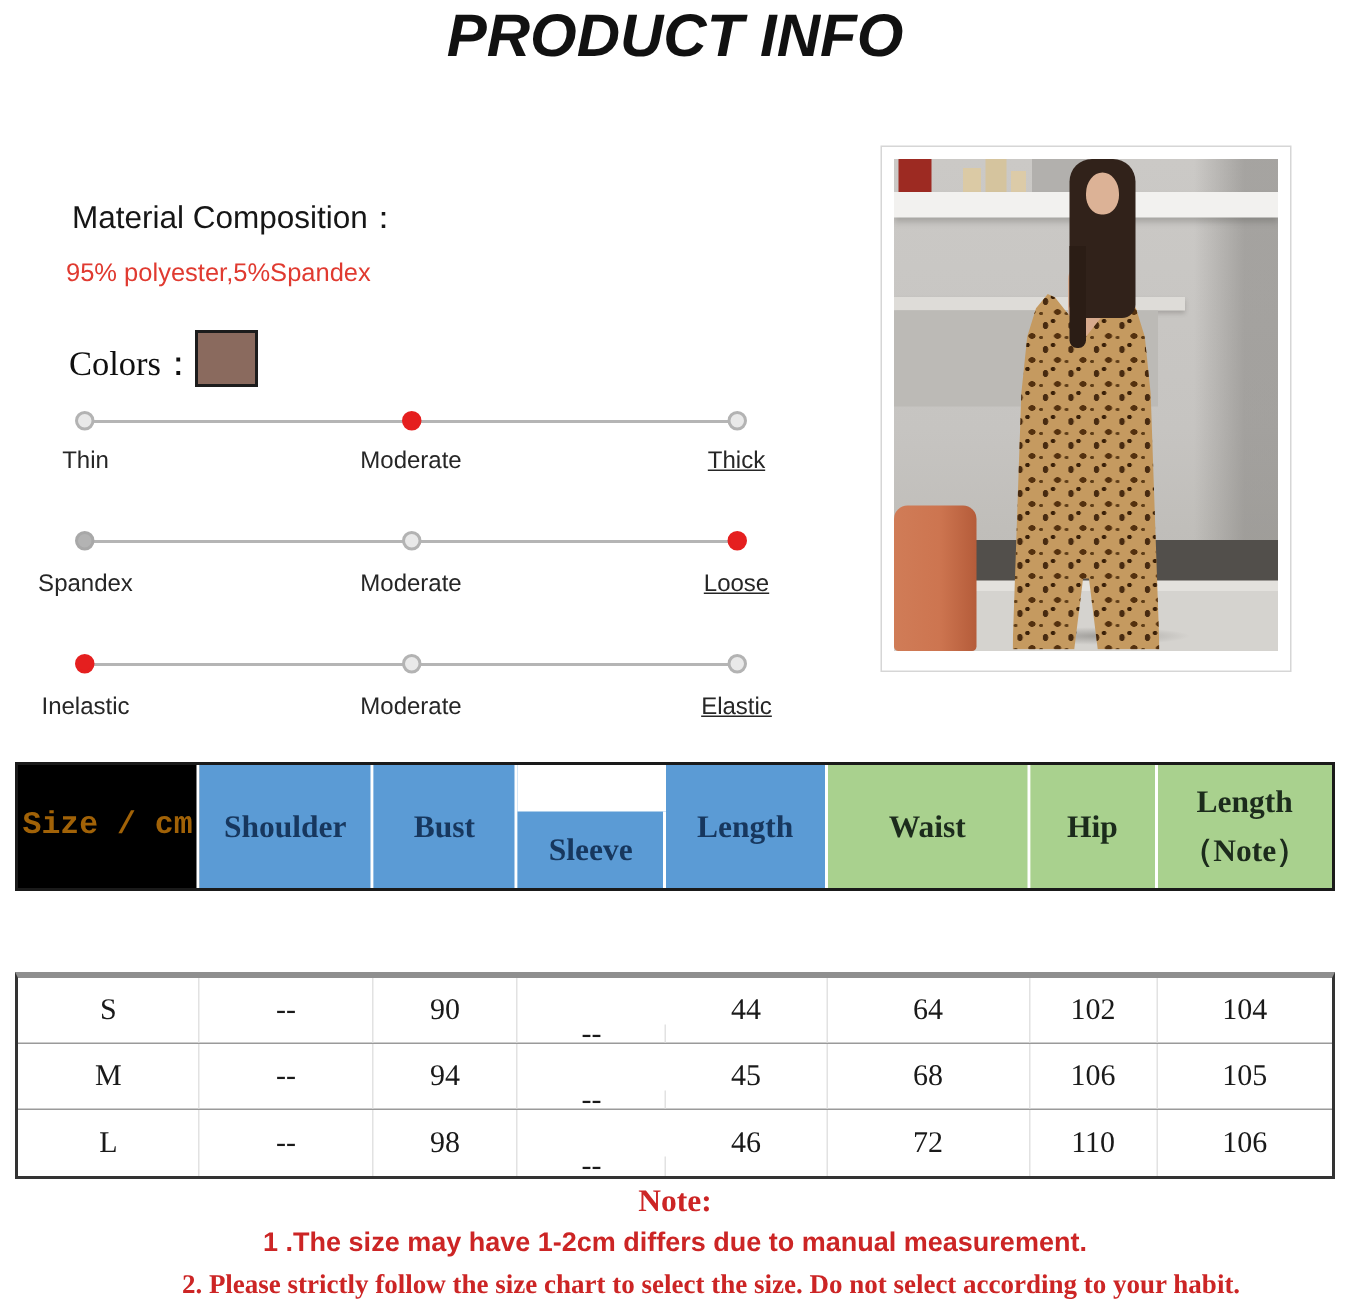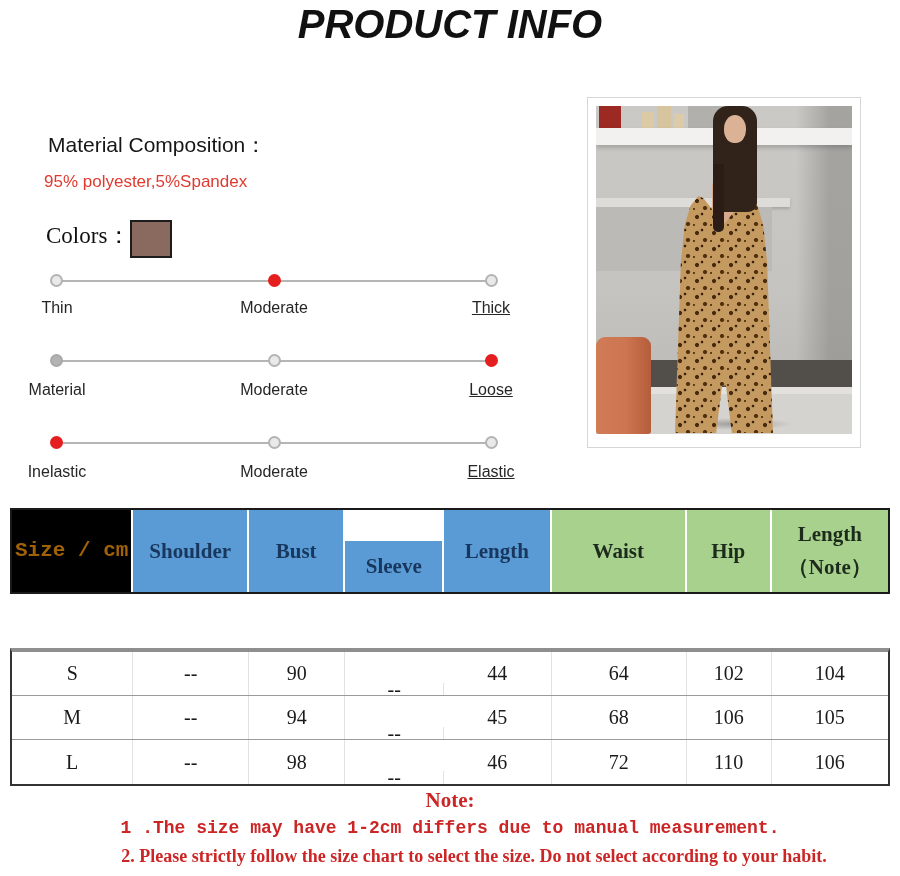--- a/index.html
+++ b/index.html
@@ -8,21 +8,21 @@
   .page { position:relative; width:900px; height:876px; background:#fff; overflow:hidden; }
 
   
   .title { position:absolute; top:2px; left:0; width:100%; text-align:center;
            font-size:40px; font-weight:bold; font-style:italic; color:#111;
            letter-spacing:0px; font-family:"Liberation Sans", sans-serif; }
 
   
   .material-label { position:absolute; left:48px; top:131px; font-size:21px; color:#161616; }
   .material-value { position:absolute; left:44px; top:172px; font-size:17px; color:#e03a30; }
-  .colors-row { position:absolute; left:46px; top:220px; display:flex; align-items:flex-start; }
+  .colors-row { position:absolute; left:46px; top:220px; display:flex; align-items:flex-end; }
   .colors-label { font-family:"Liberation Serif", serif; font-size:23px; color:#101010; }
   .color-swatch { width:42px; height:38px; background:#8a6a5e; border:2px solid #1c1c1c; }
 
   
   .slider { position:absolute; left:50px; width:448px; height:14px; }
   .slider .track { position:absolute; left:7px; right:7px; top:6px; height:2px; background:#b5b5b5; }
   .dot { position:absolute; top:0; width:13px; height:13px; border-radius:50%; }
   .dot.pos-left   { left:0; }
   .dot.pos-mid    { left:calc(50% - 6.5px); }
   .dot.pos-right  { right:0; }
@@ -105,21 +105,21 @@
   .brow:last-child { border-bottom:none; }
   .bcell { display:flex; align-items:center; justify-content:center;
            font-family:"Liberation Serif", serif; font-size:20px; color:#1a1a1a;
            border-right:1px solid #e2e2e2; }
   .bcell:last-child { border-right:none; }
 
   
   .note-title { position:absolute; top:788px; left:0; width:100%; text-align:center;
                 font-family:"Liberation Serif", serif; font-weight:bold; font-size:21px; color:#cc2525; }
   .note-item1 { position:absolute; top:818px; left:0; width:100%; text-align:center;
-                font-family:Liberation Mono, monospace; font-weight:bold; font-size:18px; color:#cc2525; }
+                font-family:Liberation Sans, sans-serif; font-weight:bold; font-size:18px; color:#cc2525; }
   .note-item2 { position:absolute; top:846px; left:0; width:100%; text-align:center;
                 font-family:"Liberation Serif", serif; font-weight:bold; font-size:18px; color:#cc2525;margin-left:24px; }
 
   
   .w0{width:122px;} .w1{width:116px;} .w2{width:97px;} .w3{width:99px;margin-top:31px;}
   .w4{width:108px;} .w5{width:136px;} .w6{width:85px;} .w7{width:117px;}
 </style>
 </head>
 <body>
 
@@ -147,21 +147,21 @@
     <span class="slider-label pos-right">Thick</span>
   </div>
 
   <div class="slider" id="slider-2">
     <div class="track"></div>
     <div class="dot gray   pos-left"></div>
     <div class="dot hollow pos-mid"></div>
     <div class="dot red    pos-right"></div>
   </div>
   <div class="labels-row" id="labels-2">
-    <span class="slider-label pos-left">Material</span>
+    <span class="slider-label pos-left">Spandex</span>
     <span class="slider-label pos-mid">Moderate</span>
     <span class="slider-label pos-right">Loose</span>
   </div>
 
   <div class="slider" id="slider-3">
     <div class="track"></div>
     <div class="dot red    pos-left"></div>
     <div class="dot hollow pos-mid"></div>
     <div class="dot hollow pos-right"></div>
   </div>

